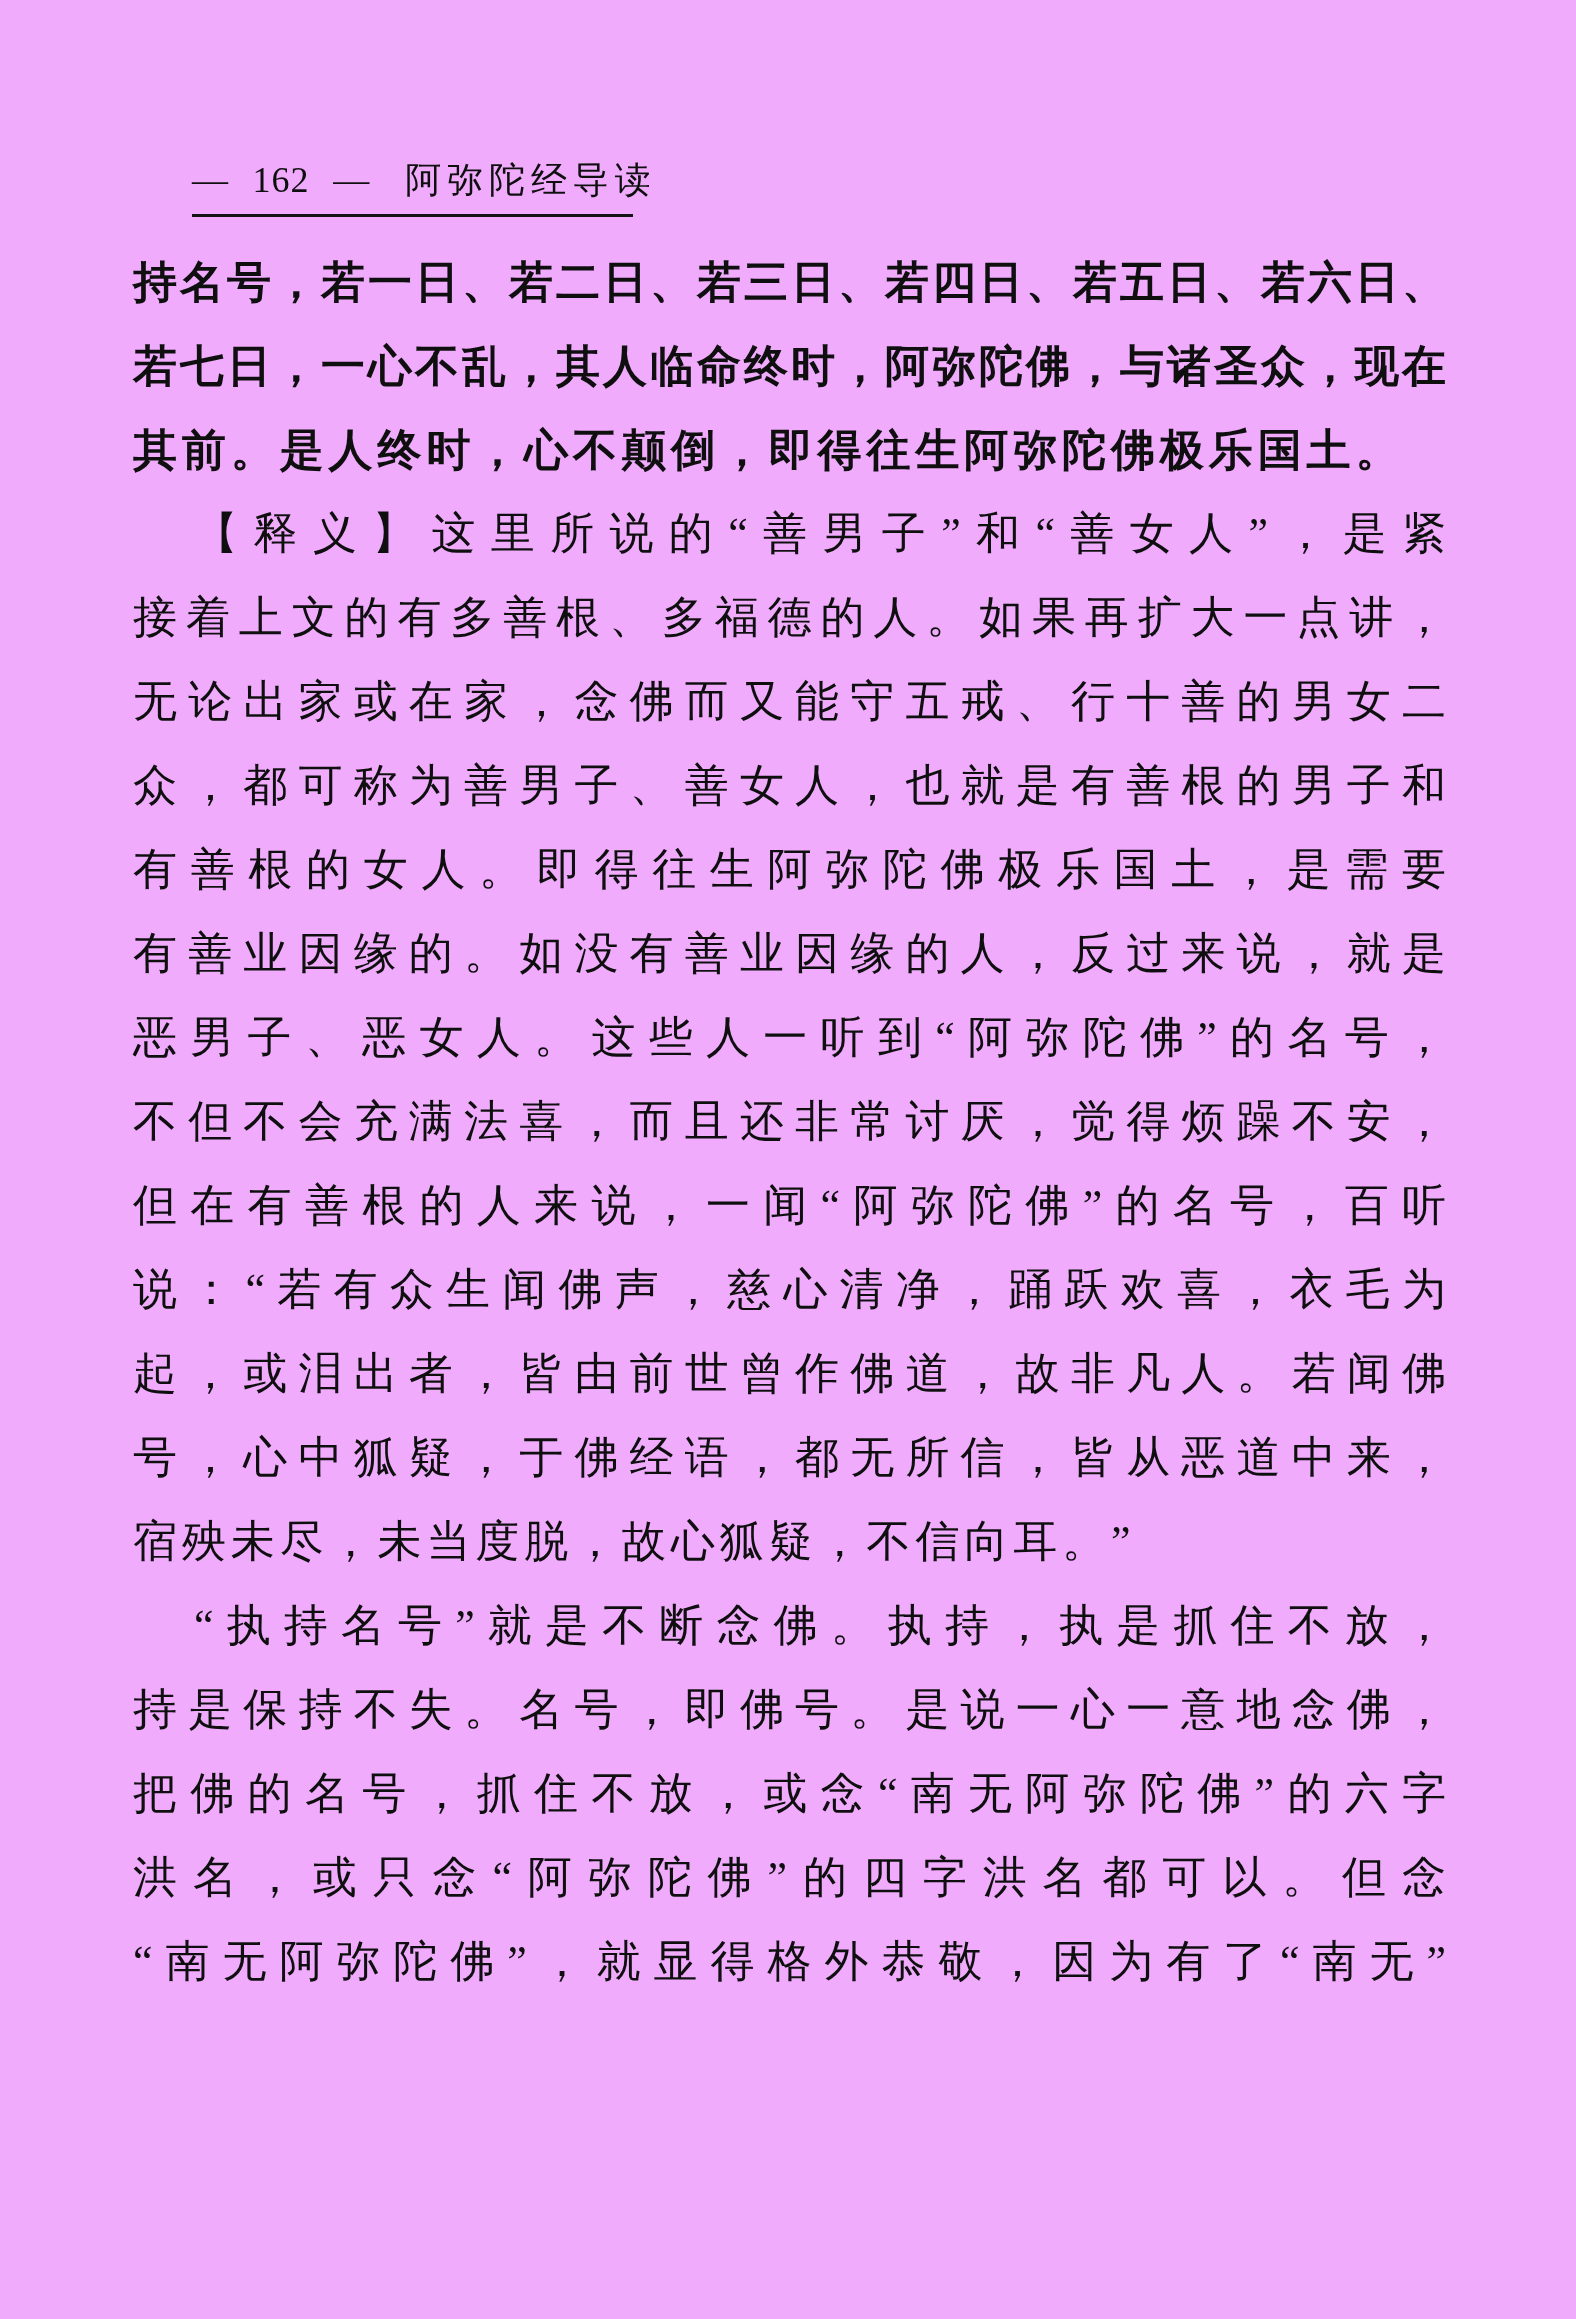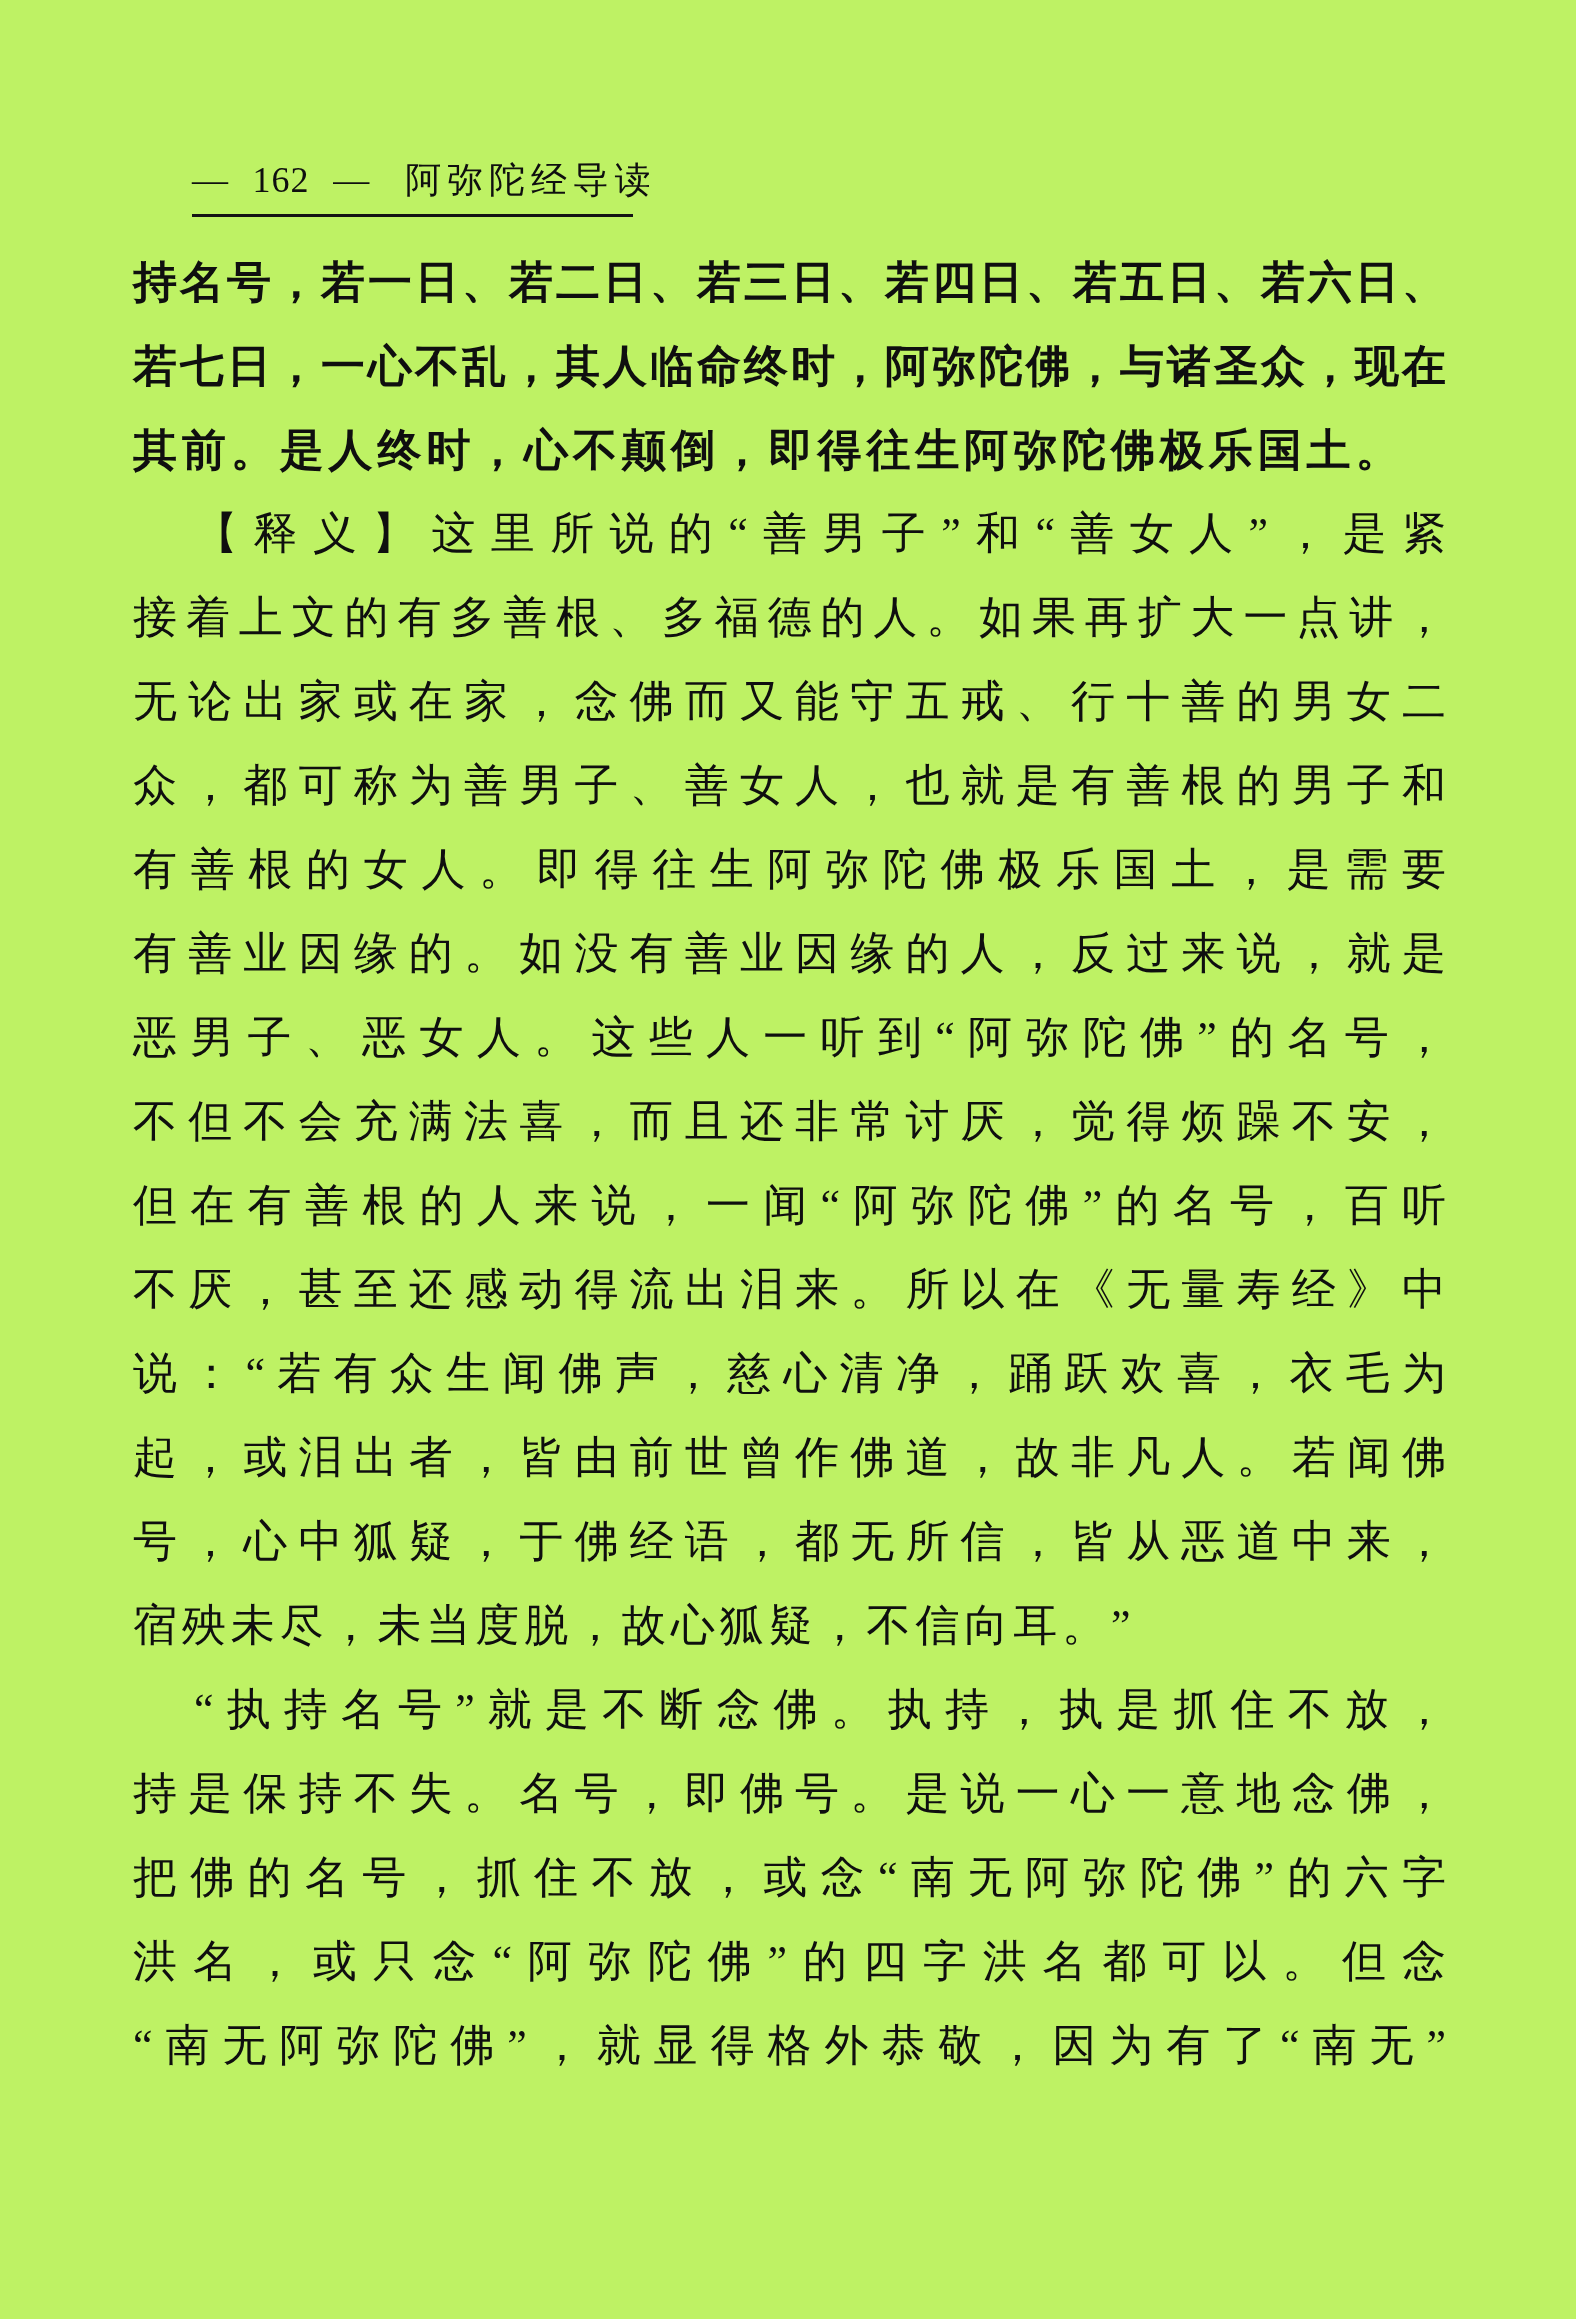--- a/index.html
+++ b/index.html
@@ -46,42 +46,41 @@
   }
   .line.indent { text-indent: 61px; }
   .line.para-end {
     text-align-last: left;
     letter-spacing: 4.9px;
   }
 </style>
 </head>
 <body>
 
-<div class="page" style="background: #bef264; color: rgb(15, 15, 15);">
+<div class="page" style="background: #f0abfc; color: rgb(15, 15, 15);">
   <div class="header">
     <span class="dash">—</span><span class="num">162</span><span class="dash">—</span><span class="title">阿弥陀经导读</span>
   </div>
 
   <div class="body-text">
     <section id="sutra">
         <div class="line bold">持名号，若一日、若二日、若三日、若四日、若五日、若六日、</div>
         <div class="line bold">若七日，一心不乱，其人临命终时，阿弥陀佛，与诸圣众，现在</div>
         <div class="line bold para-end">其前。是人终时，心不颠倒，即得往生阿弥陀佛极乐国土。</div>
       </section>
     <section id="commentary">
         <div class="line indent">【释义】这里所说的“善男子”和“善女人”，是紧</div>
         <div class="line">接着上文的有多善根、多福德的人。如果再扩大一点讲，</div>
         <div class="line">无论出家或在家，念佛而又能守五戒、行十善的男女二</div>
         <div class="line">众，都可称为善男子、善女人，也就是有善根的男子和</div>
         <div class="line">有善根的女人。即得往生阿弥陀佛极乐国土，是需要</div>
         <div class="line">有善业因缘的。如没有善业因缘的人，反过来说，就是</div>
         <div class="line">恶男子、恶女人。这些人一听到“阿弥陀佛”的名号，</div>
         <div class="line">不但不会充满法喜，而且还非常讨厌，觉得烦躁不安，</div>
         <div class="line">但在有善根的人来说，一闻“阿弥陀佛”的名号，百听</div>
-        <div class="line">不厌，甚至还感动得流出泪来。所以在《无量寿经》中</div>
         <div class="line">说：“若有众生闻佛声，慈心清净，踊跃欢喜，衣毛为</div>
         <div class="line">起，或泪出者，皆由前世曾作佛道，故非凡人。若闻佛</div>
         <div class="line">号，心中狐疑，于佛经语，都无所信，皆从恶道中来，</div>
         <div class="line para-end">宿殃未尽，未当度脱，故心狐疑，不信向耳。”</div>
         <div class="line indent">“执持名号”就是不断念佛。执持，执是抓住不放，</div>
         <div class="line">持是保持不失。名号，即佛号。是说一心一意地念佛，</div>
         <div class="line">把佛的名号，抓住不放，或念“南无阿弥陀佛”的六字</div>
         <div class="line">洪名，或只念“阿弥陀佛”的四字洪名都可以。但念</div>
         <div class="line">“南无阿弥陀佛”，就显得格外恭敬，因为有了“南无”</div>
       </section>

